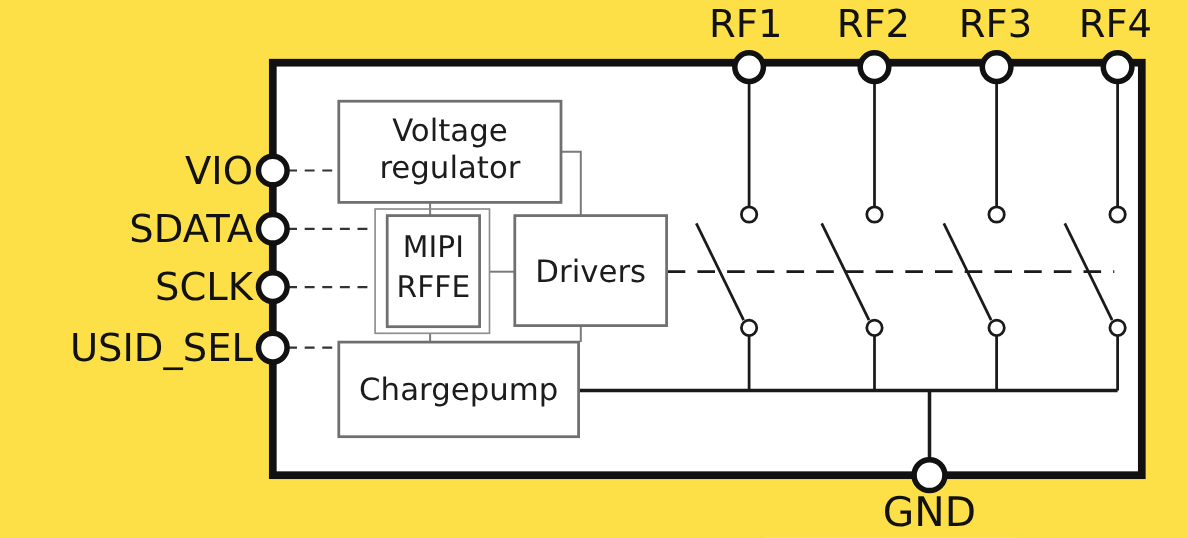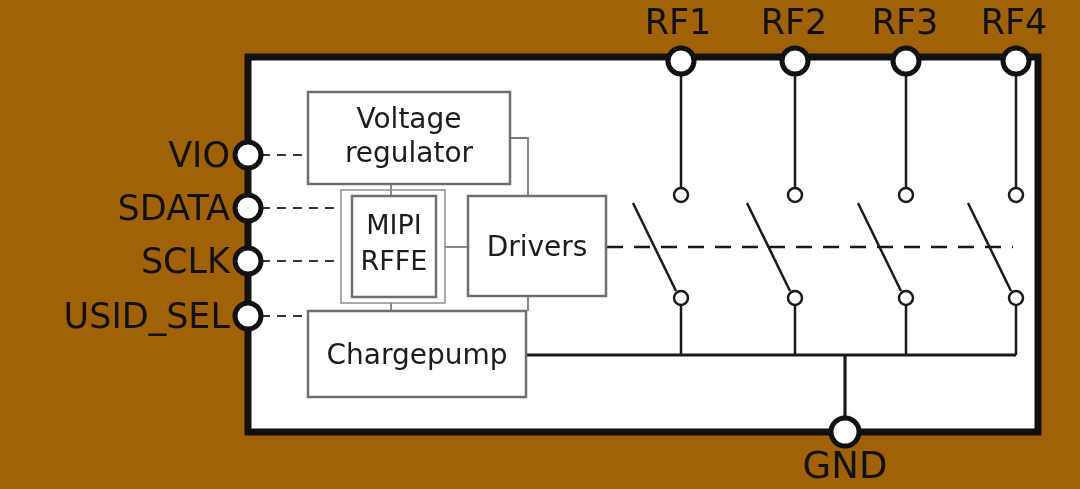--- a/index.html
+++ b/index.html
@@ -5,21 +5,21 @@
   html, body {
     margin: 0;
     padding: 0;
     background: #ffffff;
     font-family: "DejaVu Sans", "Liberation Sans", sans-serif;
   }
   .stage {
     position: relative;
     width: 1080px;
     height: 489px;
-    background: #a16207;
+    background: #fde047;
     overflow: hidden;
   }
   svg { display: block; }
 
   .pin-label {
     font-size: 35px;
     fill: #111111;
     font-weight: 500;
   }
   .block-label {

